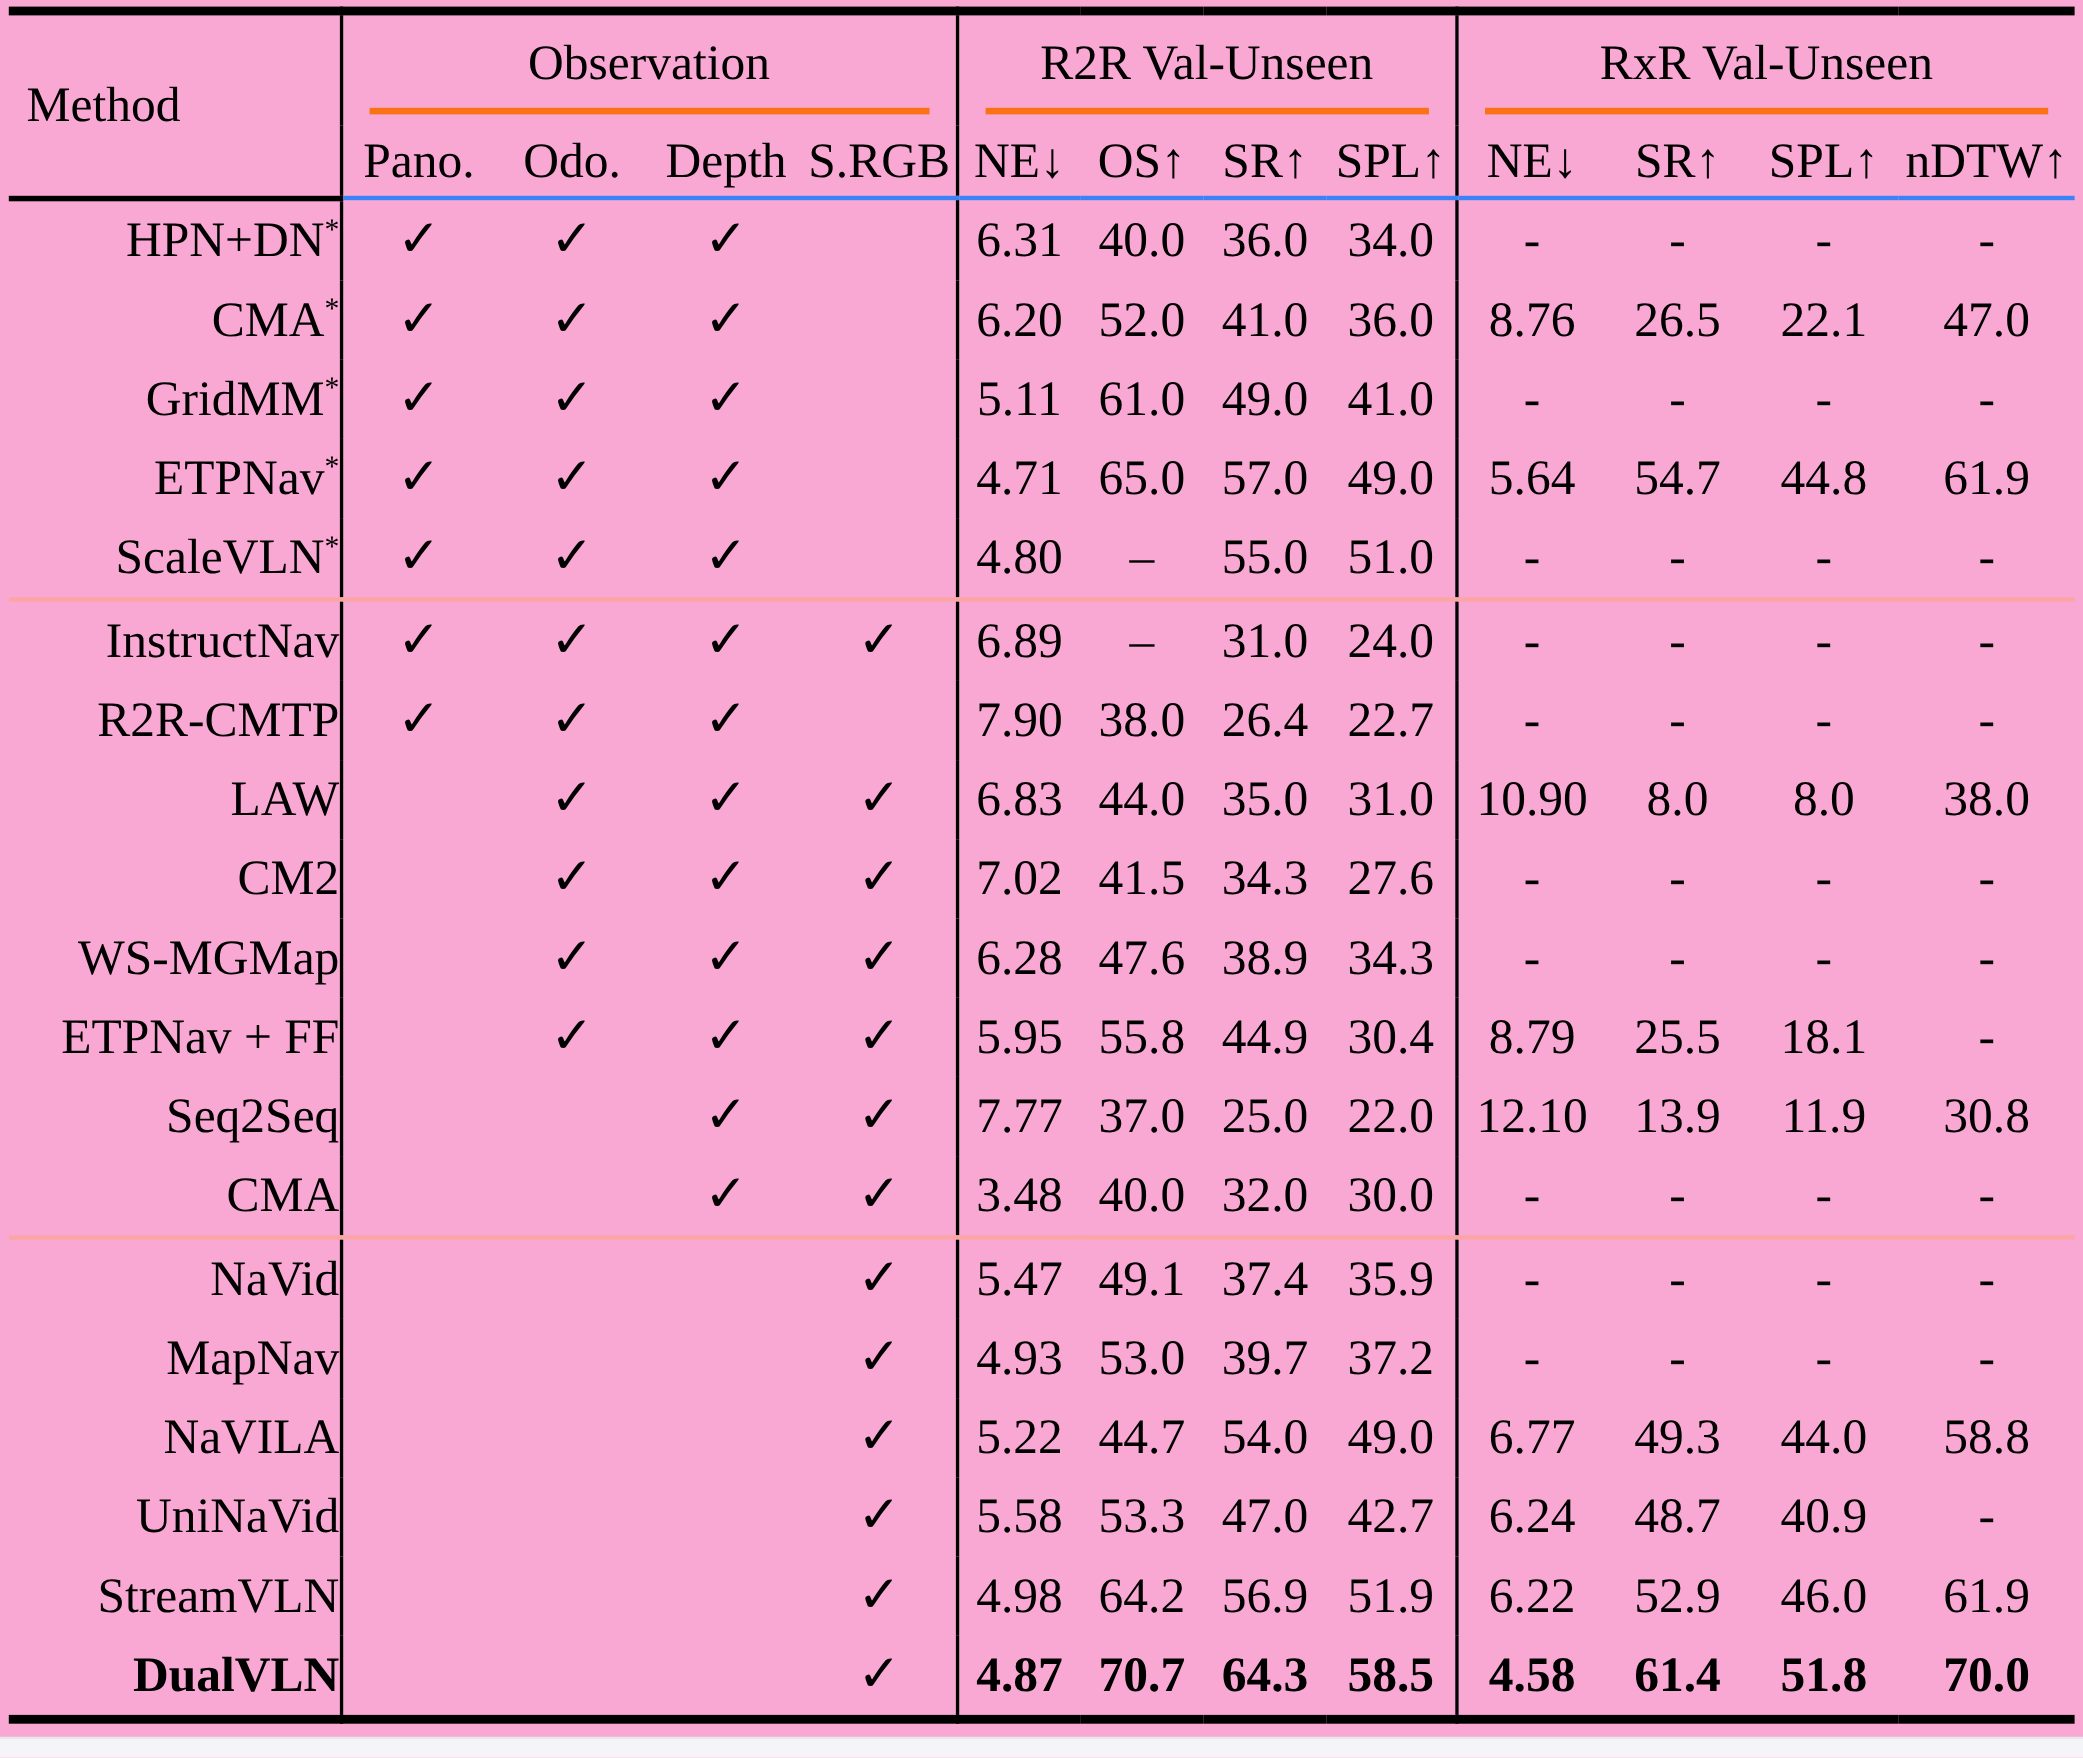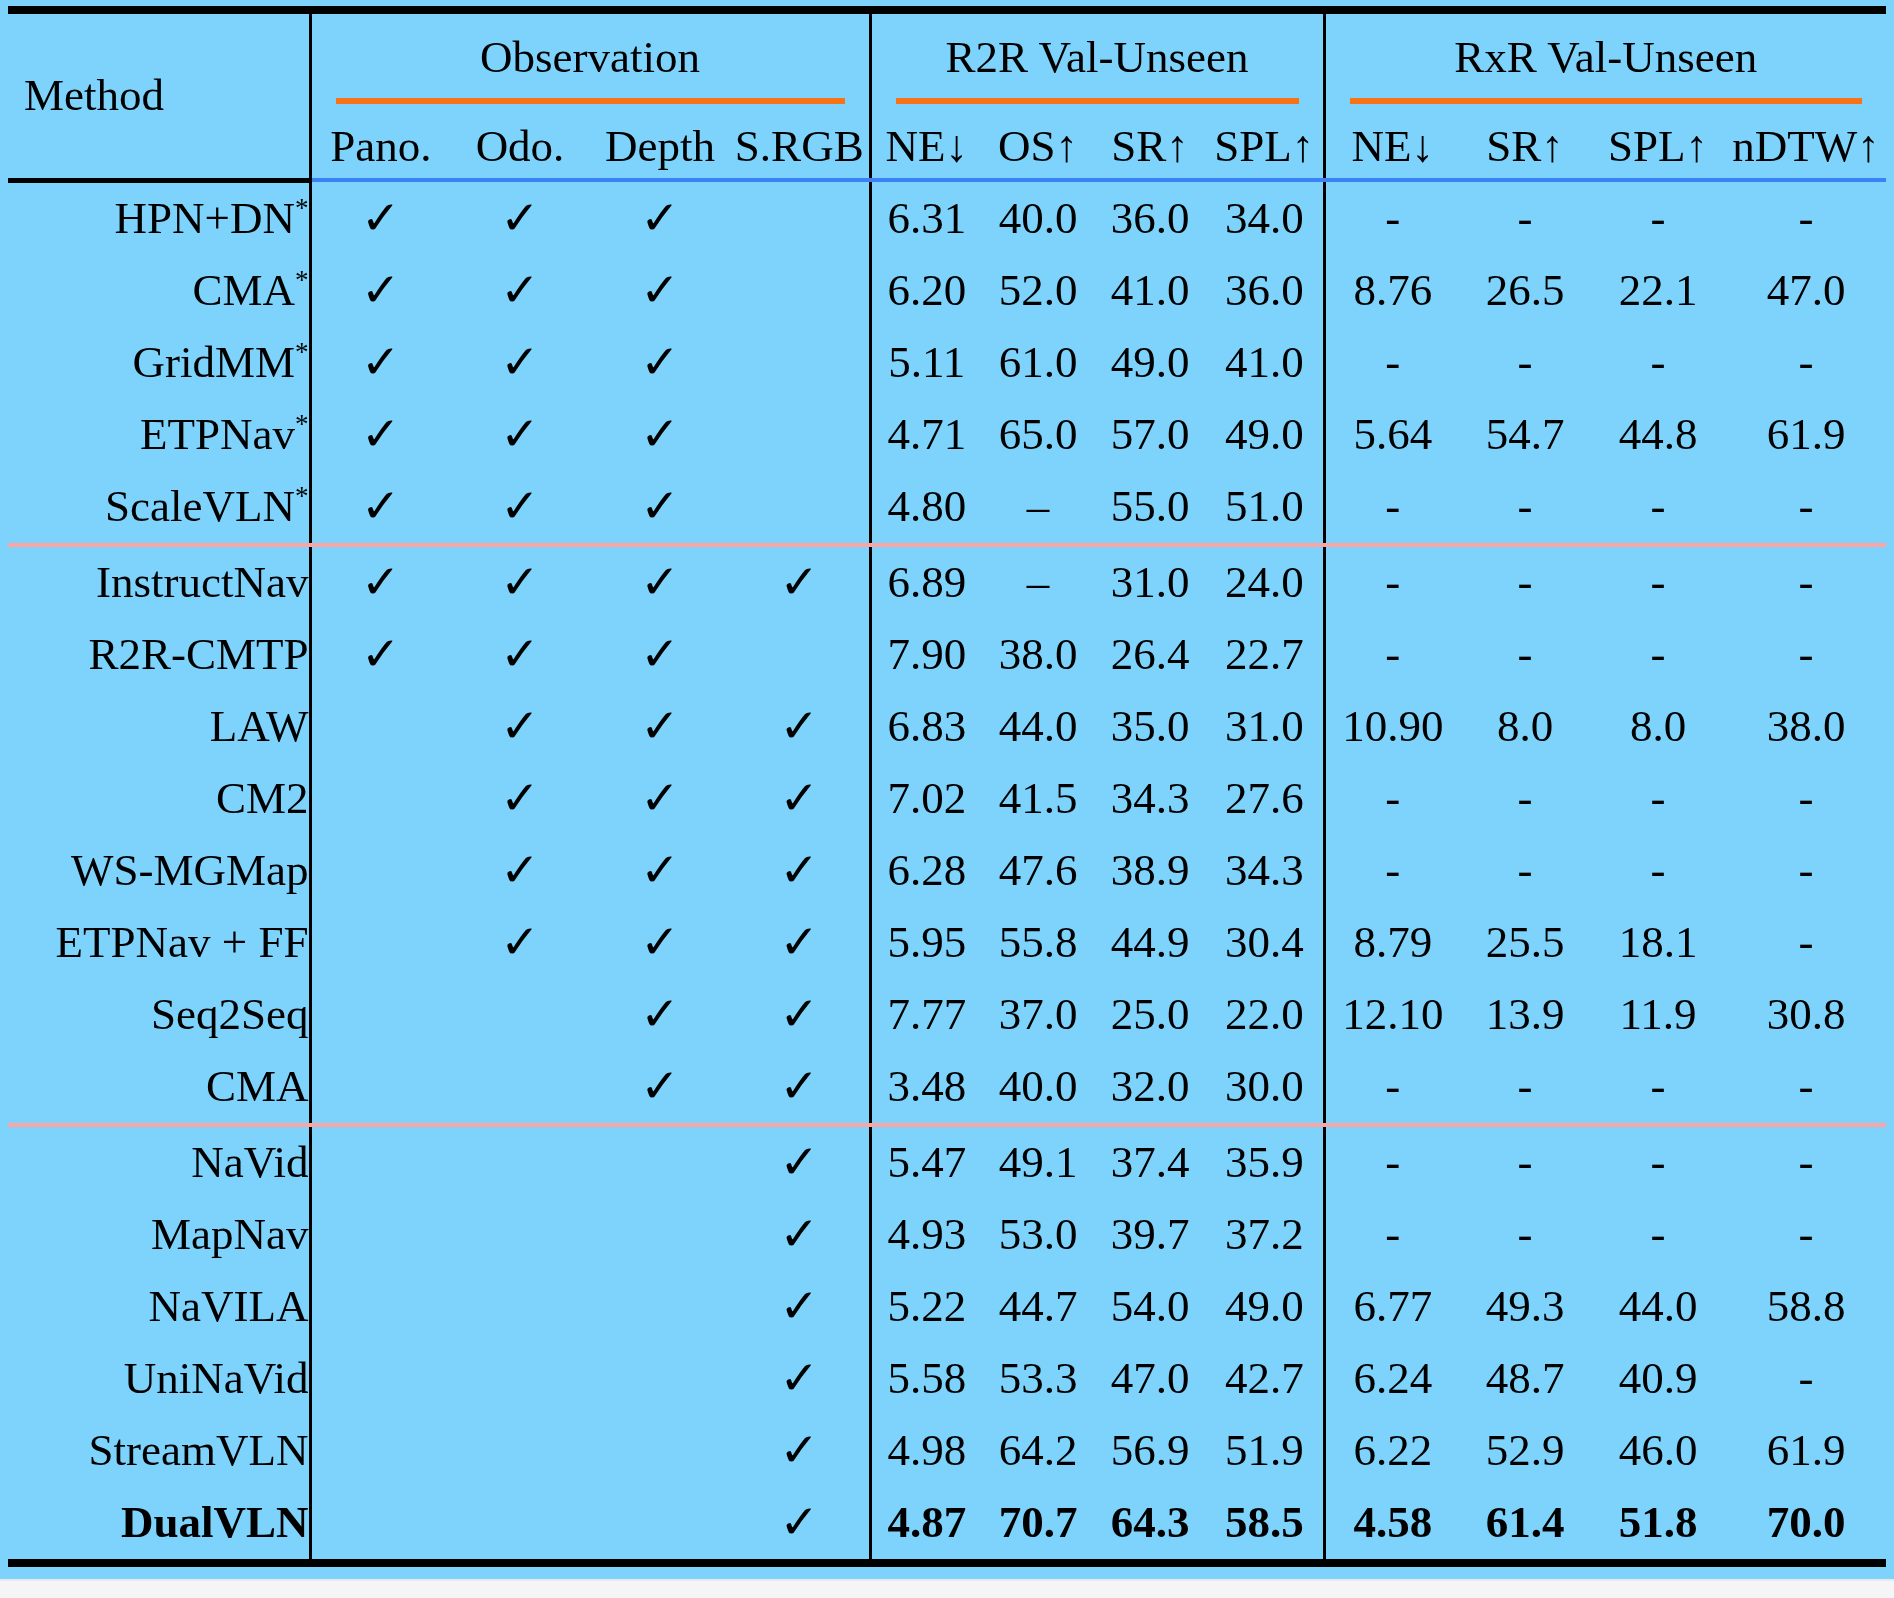--- a/index.html
+++ b/index.html
@@ -1,20 +1,20 @@
 <!DOCTYPE html>
 <html><head>
 <meta charset="utf-8">
 <style>
   html, body { margin: 0; padding: 0; background: #ffffff; }
   .page {
     width: 1894px;
     height: 1598px;
     position: relative;
-    background: #7dd3fc;
+    background: #f9a8d4;
     color: #000000;
     font-family: "Liberation Serif", "DejaVu Serif", serif;
     overflow: hidden;
   }
   table.results {
     border-collapse: collapse;
     table-layout: fixed;
     width: 1878px;
     margin: 6px 8px 0 8px;
     border-top: 8px solid #000;

